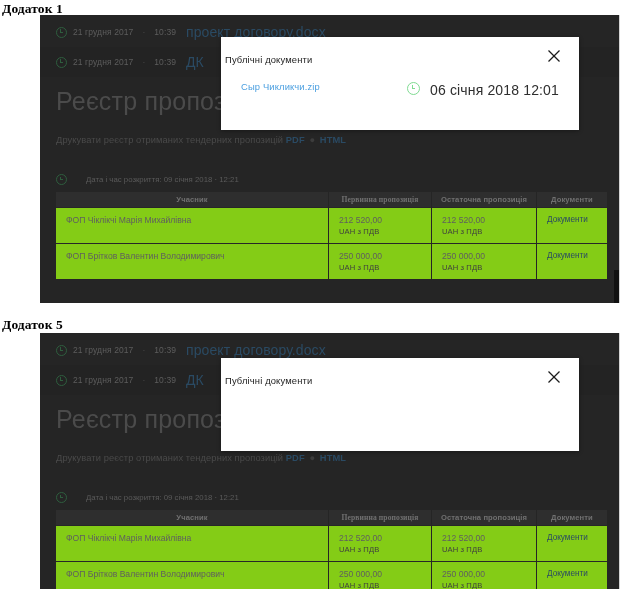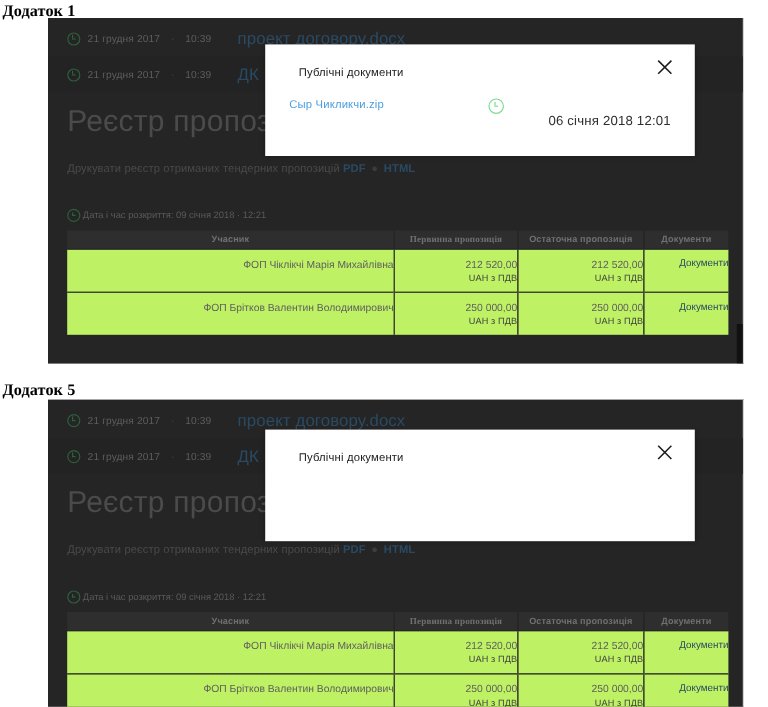--- a/index.html
+++ b/index.html
@@ -70,21 +70,21 @@
     height: 30px;
     display: flex;
     align-items: center;
     font-size: 8.5px;
     color: #5e5e5e;
   }
   .doc-row .meta {
     display: flex;
     align-items: center;
     padding-left: 16px;
-    width: 158px;
+    width: 146px;
     box-sizing: border-box;
     gap: 6px;
     text-align: center;
   }
   .clock-ic {
     display: inline-block;
     width: 9px; height: 9px;
     border: 1.2px solid #2e5e3e;
     border-radius: 50%;
     position: relative;
@@ -135,21 +135,21 @@
   }
   .print-line .lnk { color: #2a4a63; font-weight: bold; }
   .print-line .bullet { color: #3c3c3c; padding: 0 2px; }
 
   
   .reveal-line {
     position: absolute;
     left: 16px;
     display: flex;
     align-items: center;
-    gap: 2px;
+    gap: 19px;
     font-size: 7.8px;
     color: #5a5a5a;
     white-space: nowrap;
   }
 
   
   .tbl {
     position: absolute;
     left: 16px;
     width: 548px;
@@ -162,28 +162,27 @@
     font-size: 7.6px;
     font-weight: bold;
     height: 15px;
     text-align: center;
     letter-spacing: .1px;
     border-right: 1px solid #252525;
     padding: 0;
   }
   .tbl th:last-child { border-right: none; }
   .tbl td {
-    background: #bef264;
+    background: #84cc16;
     font-size: 8.6px;
     color: #5f5f5f;
     vertical-align: top;
     padding: 7px 0 7px 10px;
     border-right: 1px solid #252525;
     border-top: 1px solid #272727;
-    text-align: right;
   }
   .tbl td:last-child { border-right: none; }
   .tbl td .sub {
     display: block;
     font-size: 7.6px;
     color: #3f3f3f;
     margin-top: 2px;
     letter-spacing: .1px;
   }
   .tbl td.docs { color: #2a4a63; font-size: 8.2px; }
@@ -198,21 +197,21 @@
     background: #ffffff;
     box-shadow: 0 1px 4px rgba(0,0,0,.35);
     z-index: 20;
   }
   .modal-head {
     position: relative;
     height: 44px;
   }
   .modal-title {
     position: absolute;
-    left: 28px;
+    left: 4px;
     top: 17px;
     font-size: 9.4px;
     color: #1c1c1c;
     letter-spacing: .15px;
   }
   .modal-close {
     position: absolute;
     right: 18px;
     top: 12px;
     width: 14px; height: 14px;
@@ -252,22 +251,22 @@
   .modal-clock::after {
     content: "";
     position: absolute;
     left: 4.3px; top: 5px;
     width: 3px; height: 1.2px;
     background: #7fdb92;
   }
   .modal-date {
     position: absolute;
     right: 20px;
-    top: 14px;
-    font-size: 11px;
+    top: 1px;
+    font-size: 14px;
     color: #2e2e2e;
     letter-spacing: .15px;
     white-space: nowrap;
   }
 </style>
 </head>
 <body>
 
 <div class="page">
 

